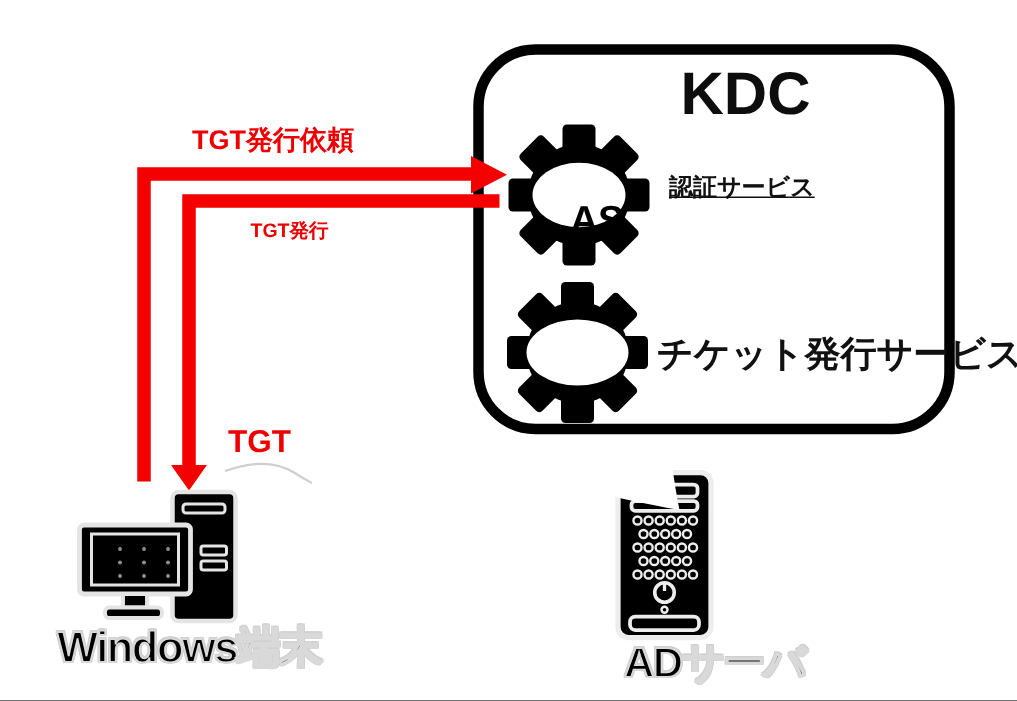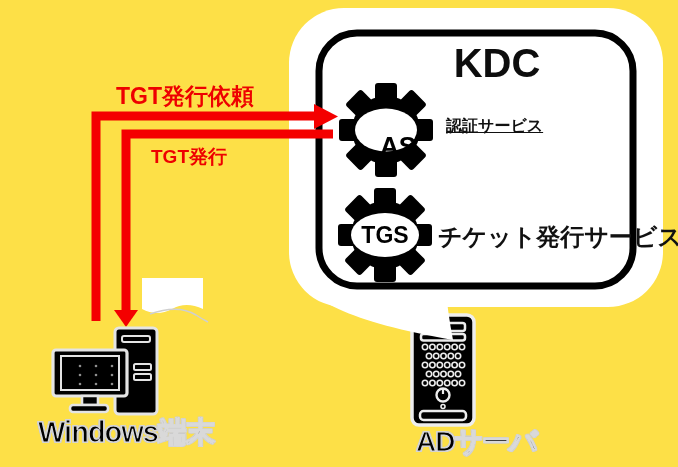--- a/index.html
+++ b/index.html
@@ -1,17 +1,17 @@
 <!DOCTYPE html>
 <html><head>
 <meta charset="utf-8">
 <style>
   html,body{margin:0;padding:0;background:#000;}
   #stage{
-    position:relative;width:678px;height:467px;background:#fde047;
+    position:relative;width:678px;height:467px;background:#ffffff;
     overflow:hidden;font-family:"Liberation Sans","DejaVu Sans",sans-serif;
   }
   #stage .abs{position:absolute;}
   .txt{white-space:nowrap;line-height:1.1;}
   .kdc-title{font-size:40px;font-weight:bold;color:#0d0d0d;text-align:center;}
   .svc-abbr{font-weight:bold;color:#000;text-align:center;}
   .svc-label{font-weight:bold;color:#111;}
   .red-label{font-weight:bold;color:#ee0000;}
   .outlined{
     font-weight:bold;color:#000;letter-spacing:-1px;
@@ -143,22 +143,22 @@
       <path d="M82,396 h16 v9 h-16 z" stroke-width="2.6" fill="#000"></path>
       <rect x="70" y="405" width="38" height="7" rx="3" stroke-width="2.6" fill="#000"></rect>
     </g>
   </svg>
 
   <div class="abs txt kdc-title" style="left:420px;top:41px;width:154px;">KDC</div>
 
   <div class="abs txt svc-abbr" style="left:356px;top:132px;width:84px;font-size:26px;">AS</div>
   <div class="abs txt svc-label" style="left:446px;top:117px;font-size:16px;text-decoration:underline;">認証サービス</div>
 
-  <div class="abs txt svc-abbr" style="left:350px;top:223px;width:70px;font-size:23px;">TGS</div>
   <div class="abs txt svc-label" style="left:438px;top:224px;font-size:24px;">チケット発行サービス</div>
 
-  <div class="abs txt red-label" style="left:116px;top:84px;font-size:23px;">TGT発行依頼</div>
-  <div class="abs txt red-label" style="left:151px;top:147px;font-size:19px;">TGT発行</div>
+  <div class="abs txt red-label" style="left:128px;top:84px;font-size:18px;">TGT発行依頼</div>
+  <div class="abs txt red-label" style="left:167px;top:147px;font-size:13px;">TGT発行</div>
 
+  <div class="abs txt red-label" style="left:144px;top:283px;width:58px;font-size:21px;text-align:center;">TGT</div>
 
   <div class="abs txt outlined" style="left:2px;top:417px;font-size:29px;">Windows端末</div>
   <div class="abs txt outlined" style="left:380px;top:427px;font-size:28px;">ADサーバ</div>
 </div>
 
 </body></html>

